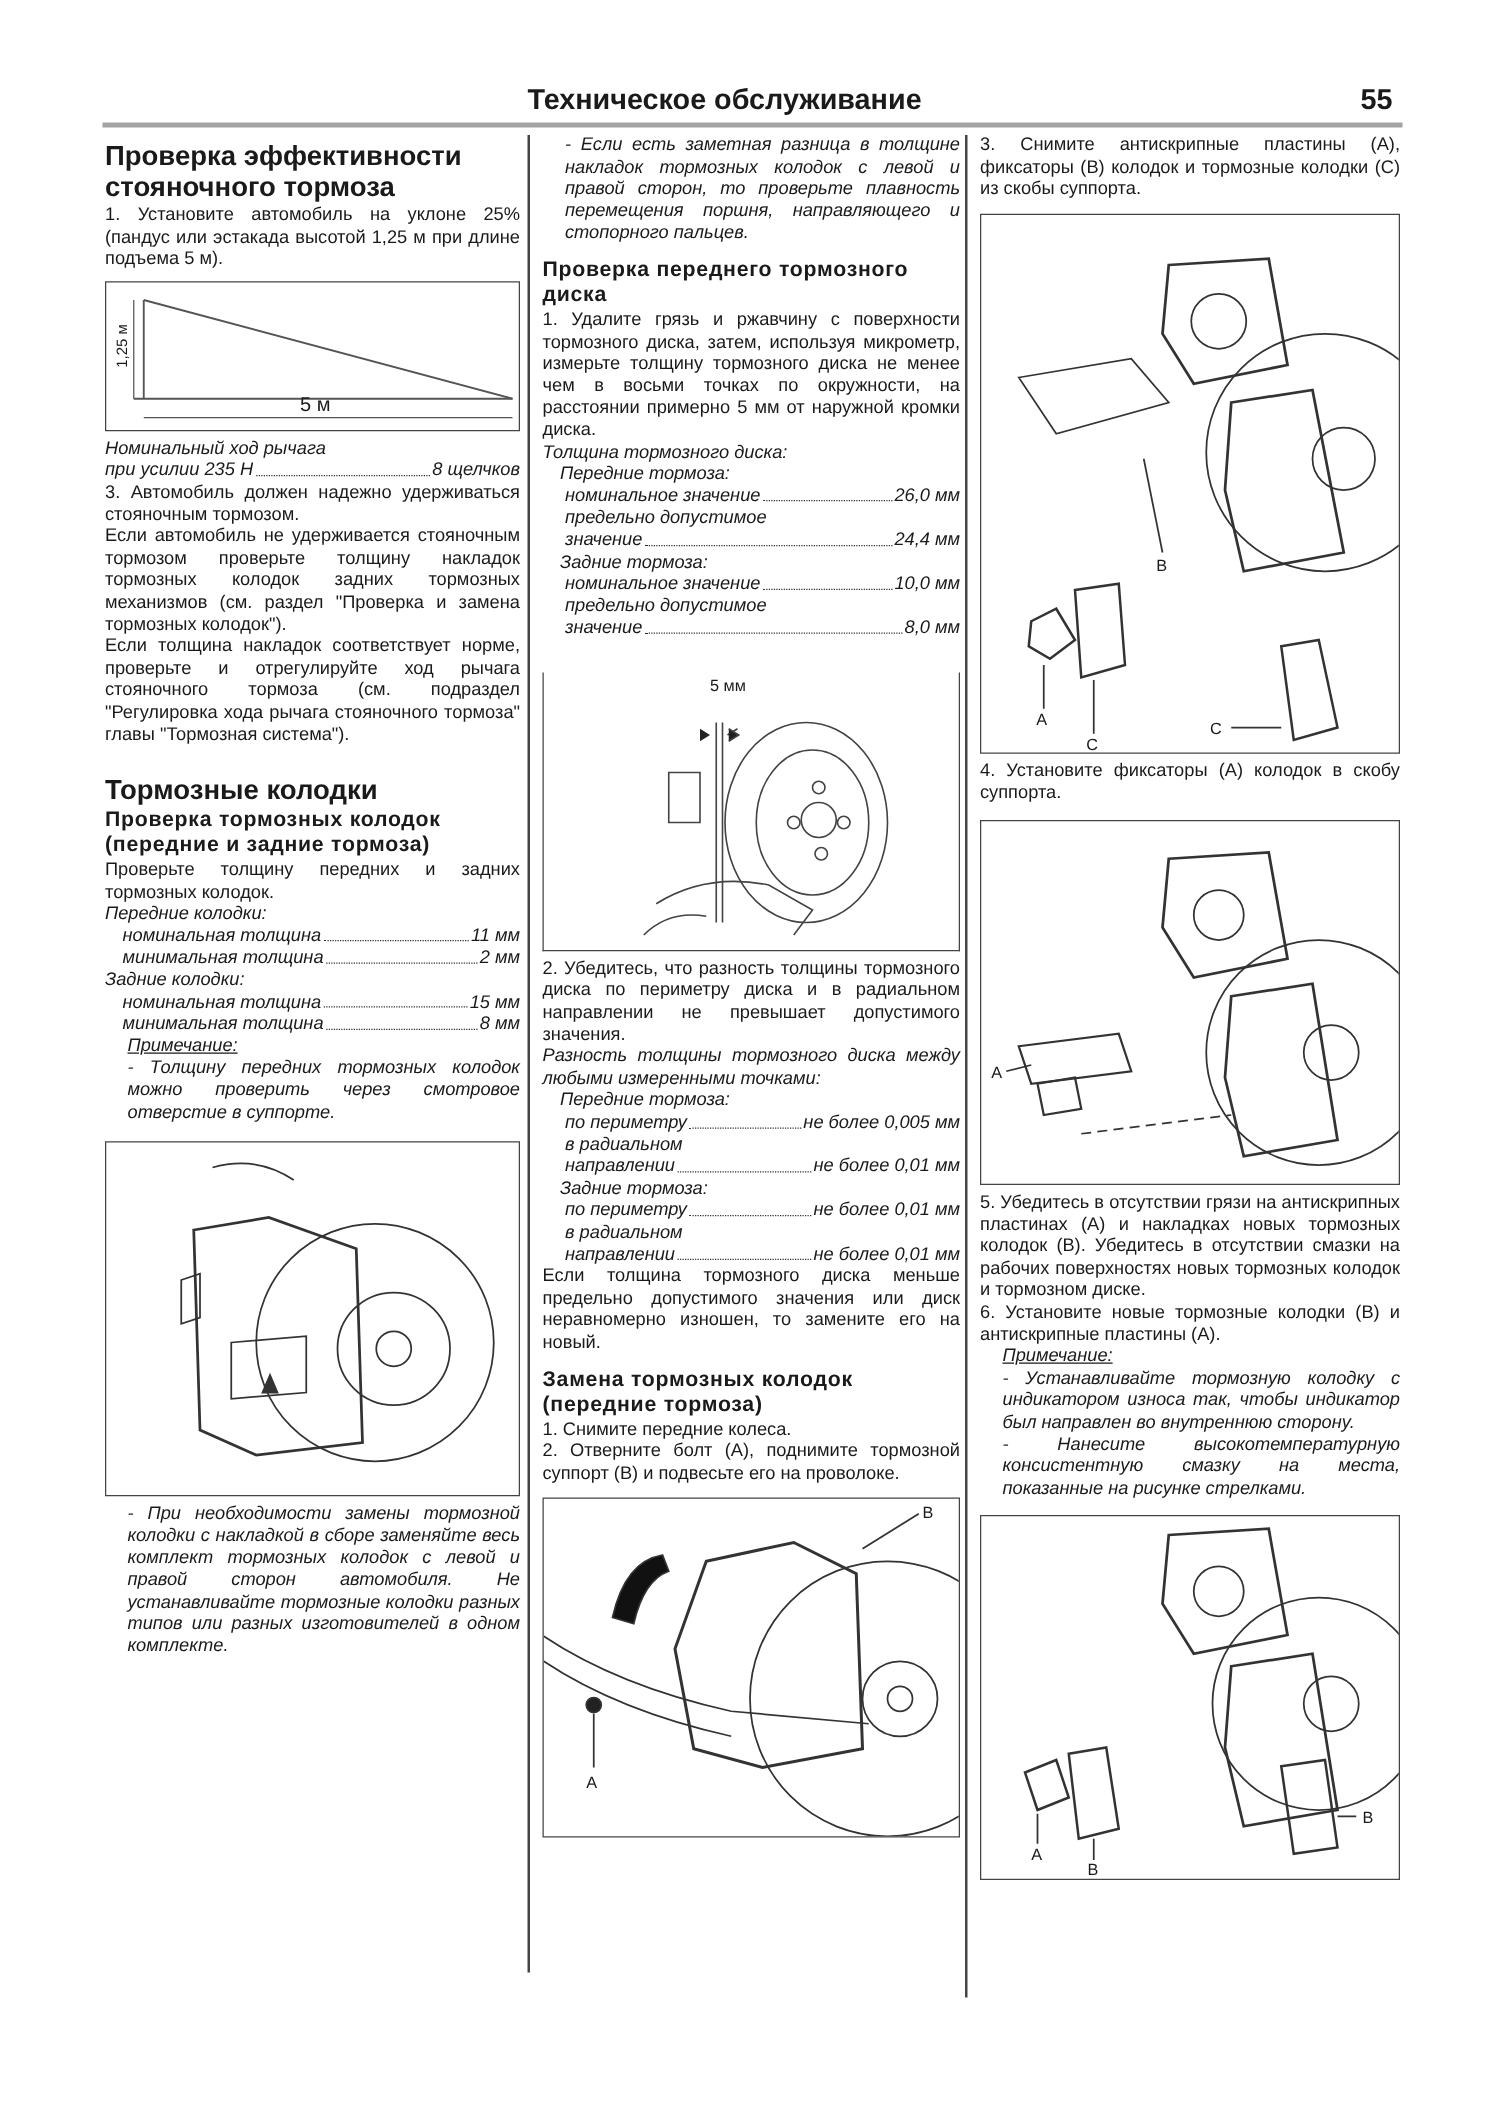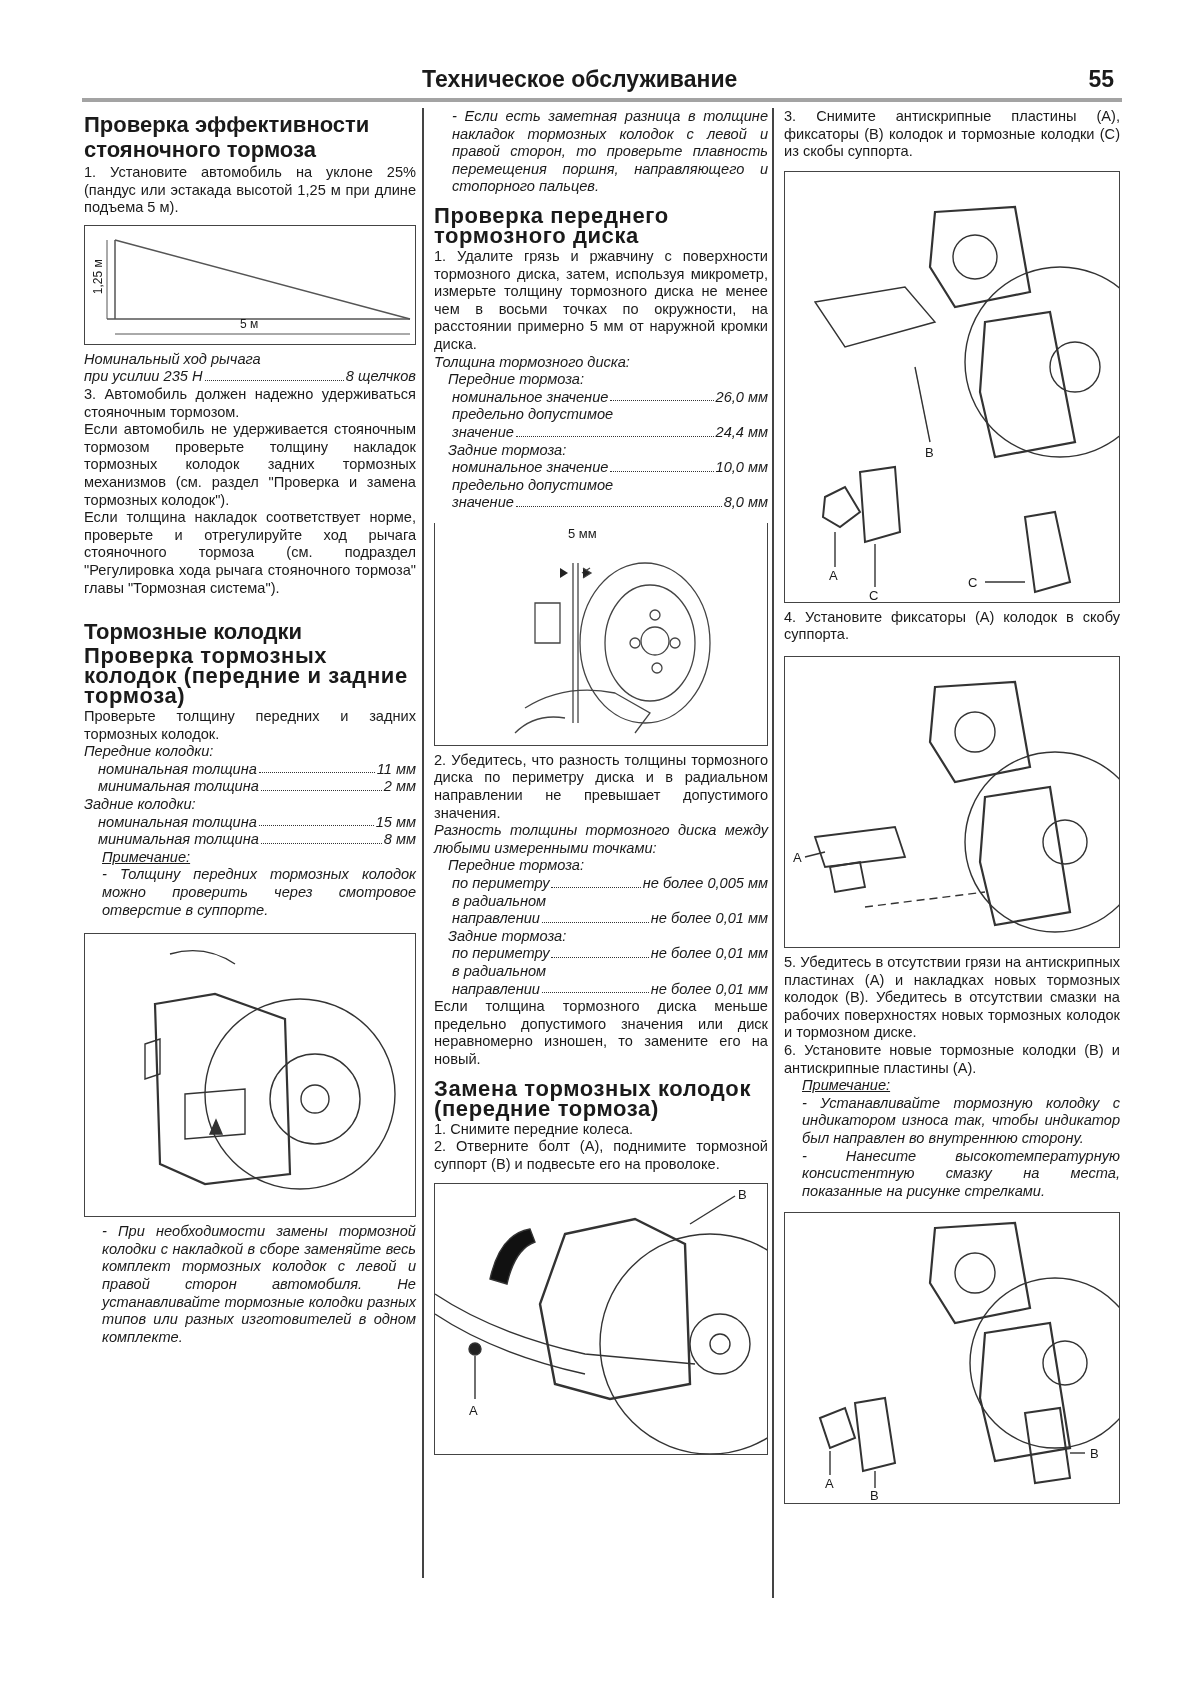--- a/index.html
+++ b/index.html
@@ -7,21 +7,21 @@
   .header { position:absolute; left:82px; top:62px; width:1040px; height:36px; border-bottom:4px solid #a3a3a3; }
   .header-title { position:absolute; left:340px; top:4px; font-size:23px; font-weight:bold; }
   .page-num { position:absolute; right:8px; top:4px; font-size:23px; font-weight:bold; }
   .col { position:absolute; top:108px; font-size:14.6px; line-height:17.6px; }
   .col1 { left:84px; width:332px; }
   .col2 { left:434px; width:334px; }
   .col3 { left:784px; width:336px; }
   .vline { position:absolute; width:2px; background:#444; }
   p { margin:0; text-align:justify; }
   .h1 { font-size:22px; font-weight:bold; line-height:25px; margin:4px 0 2px; }
-  .h2 { font-size:22px; font-weight:bold; line-height:20px; letter-spacing:0.6px; margin:10px 0 2px; }
+  .h2 { font-size:17px; font-weight:bold; line-height:20px; letter-spacing:0.6px; margin:10px 0 2px; }
   .it { font-style:italic; }
   .ind1 { padding-left:14px; }
   .ind2 { padding-left:18px; }
   .spec { display:flex; font-style:italic; }
   .spec .lbl { white-space:nowrap; }
   .spec .dots { flex:1; border-bottom:1px dotted #333; margin:0 2px 5px; }
   .spec .val { white-space:nowrap; }
   .u { text-decoration:underline; font-style:italic;margin-left:18px; }
   .fig { border:1.5px solid #444; position:relative; background:#fff; margin:6px 0; }
   .fig svg { display:block; }
@@ -44,21 +44,21 @@
 
   <div class="fig" style="height:118px; margin-top:8px;">
     <svg width="330" height="118" viewBox="0 0 330 118">
       <line x1="30" y1="14" x2="325" y2="93" stroke="#555" stroke-width="1.5"></line>
       <line x1="30" y1="14" x2="30" y2="93" stroke="#555" stroke-width="1.5"></line>
       <line x1="22" y1="93" x2="325" y2="93" stroke="#555" stroke-width="1.5"></line>
       <line x1="30" y1="108" x2="325" y2="108" stroke="#555" stroke-width="1"></line>
       <line x1="22" y1="14" x2="22" y2="93" stroke="#555" stroke-width="1"></line>
     </svg>
     <span class="callout" style="left:-4px; top:42px; transform:rotate(-90deg); font-size:12px;">1,25 м</span>
-    <span class="callout" style="left:155px; top:90px; font-size:12px;">5 м</span>
+    <span class="callout" style="left:155px; top:90px; font-size:16px;">5 м</span>
   </div>
 
   <p class="it">Номинальный ход рычага</p>
   <div class="spec">
     <span class="lbl">при усилии 235 Н</span>
       <span class="dots"></span>
       <span class="val">8 щелчков</span>
   </div>
   <p>3. Автомобиль должен надежно удерживаться стояночным тормозом.</p>
   <p>Если автомобиль не удерживается стояночным тормозом проверьте толщину накладок тормозных колодок задних тормозных механизмов (см. раздел "Проверка и замена тормозных колодок").</p>
@@ -131,21 +131,21 @@
       <span class="dots"></span>
       <span class="val">10,0 мм</span>
     </div>
   <p class="it ind2">предельно допустимое</p>
   <div class="spec ind2">
       <span class="lbl">значение</span>
       <span class="dots"></span>
       <span class="val">8,0 мм</span>
     </div>
 
-  <div class="fig" style="height:222px; margin-top:11px; border-top:none;">
+  <div class="fig" style="height:222px; margin-top:26px; border-top:none;">
     <svg width="332" height="222" viewBox="0 0 332 222" fill="none" stroke="#444" stroke-width="1.3">
       <path d="M125 45 l8 5 l-8 5 z" fill="#222" stroke="none"></path>
       <path d="M155 45 l-8 5 l8 -5 z" fill="#222"></path>
       <path d="M148 45 l8 5 l-8 5" fill="#222"></path>
       <line x1="138" y1="40" x2="138" y2="200"></line>
       <line x1="143" y1="40" x2="143" y2="200"></line>
       <ellipse cx="210" cy="120" rx="65" ry="80"></ellipse>
       <ellipse cx="215" cy="120" rx="45" ry="58"></ellipse>
       <circle cx="220" cy="118" r="14"></circle>
       <circle cx="220" cy="92" r="5"></circle>

